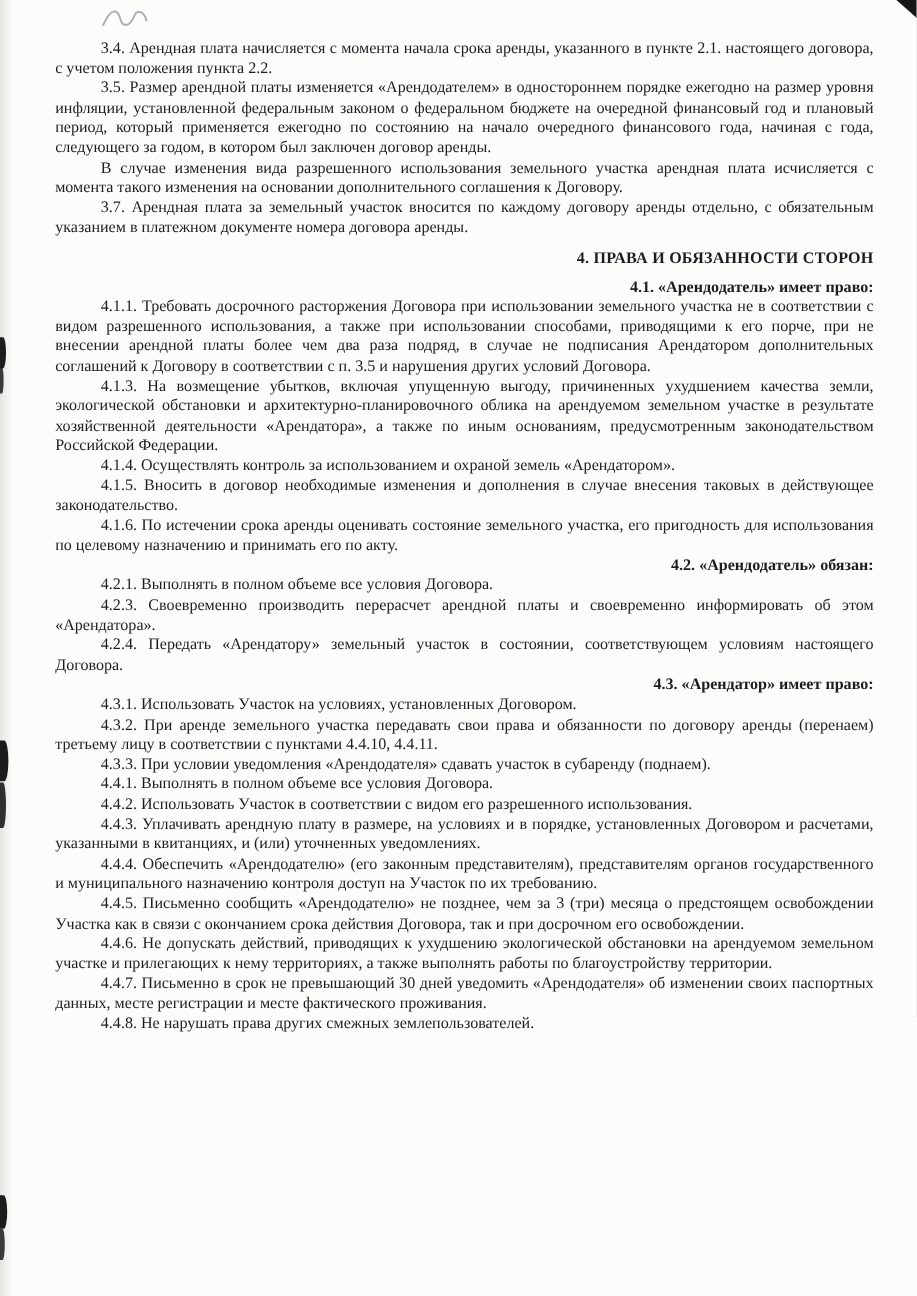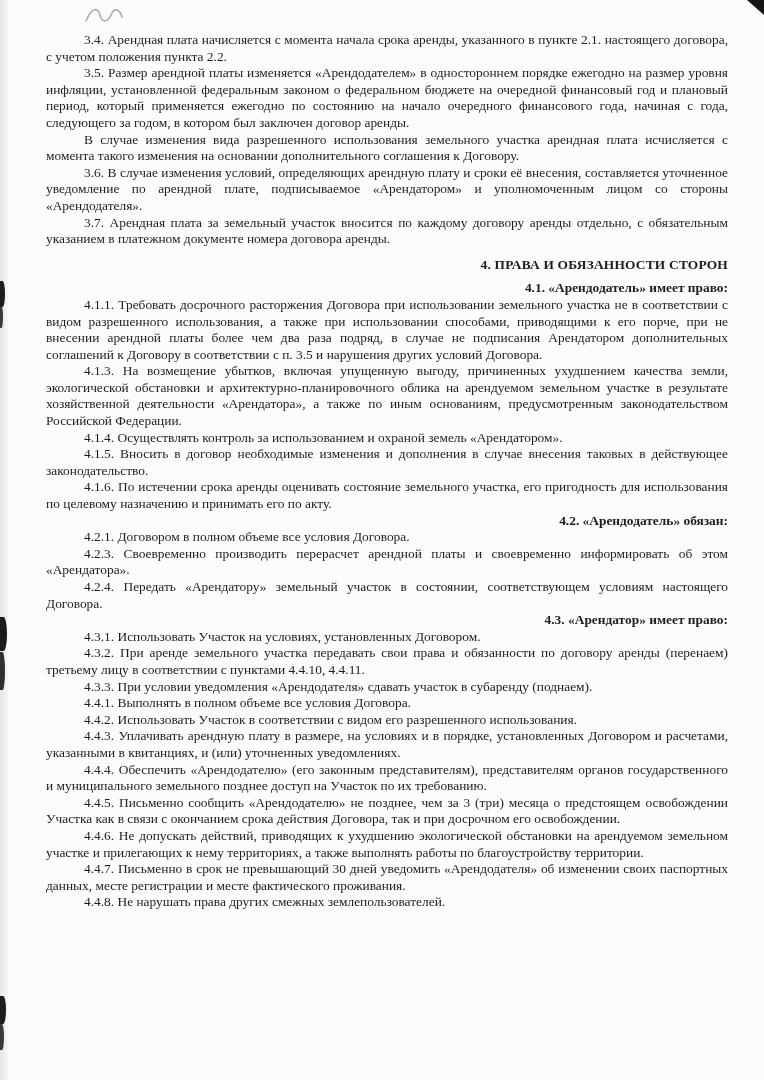--- a/index.html
+++ b/index.html
@@ -97,40 +97,39 @@
   <div class="corner-mark"></div>
 
   <svg class="pen-mark" width="44" height="26" viewBox="0 0 44 26">
     <path d="M4 18 C 10 4, 16 4, 18 12 C 20 20, 26 20, 30 10 C 32 5, 38 6, 40 14" fill="none" stroke="#8e949c" stroke-width="1.6" stroke-linecap="round"></path>
   </svg>
 
   <div class="doc-body">
       <p class="para body">3.4. Арендная плата начисляется с момента начала срока аренды, указанного в пункте 2.1. настоящего договора, с учетом положения пункта 2.2.</p>
       <p class="para body">3.5. Размер арендной платы изменяется «Арендодателем» в одностороннем порядке ежегодно на размер уровня инфляции, установленной федеральным законом о федеральном бюджете на очередной финансовый год и плановый период, который применяется ежегодно по состоянию на начало очередного финансового года, начиная с года, следующего за годом, в котором был заключен договор аренды.</p>
       <p class="para body">В случае изменения вида разрешенного использования земельного участка арендная плата исчисляется с момента такого изменения на основании дополнительного соглашения к Договору.</p>
-      <p class="para body">3.6. В случае изменения условий, определяющих арендную плату и сроки её внесения, составляется уточненное уведомление по арендной плате, подписываемое «Арендатором» и уполномоченным лицом со стороны «Арендодателя».</p>
       <p class="para body">3.7. Арендная плата за земельный участок вносится по каждому договору аренды отдельно, с обязательным указанием в платежном документе номера договора аренды.</p>
       <p class="para heading">4. ПРАВА И ОБЯЗАННОСТИ СТОРОН</p>
       <p class="para subheading">4.1. «Арендодатель» имеет право:</p>
       <p class="para body">4.1.1. Требовать досрочного расторжения Договора при использовании земельного участка не в соответствии с видом разрешенного использования, а также при использовании способами, приводящими к его порче, при не внесении арендной платы более чем два раза подряд, в случае не подписания Арендатором дополнительных соглашений к Договору в соответствии с п. 3.5 и нарушения других условий Договора.</p>
       <p class="para body">4.1.3. На возмещение убытков, включая упущенную выгоду, причиненных ухудшением качества земли, экологической обстановки и архитектурно-планировочного облика на арендуемом земельном участке в результате хозяйственной деятельности «Арендатора», а также по иным основаниям, предусмотренным законодательством Российской Федерации.</p>
       <p class="para body">4.1.4. Осуществлять контроль за использованием и охраной земель «Арендатором».</p>
       <p class="para body">4.1.5. Вносить в договор необходимые изменения и дополнения в случае внесения таковых в действующее законодательство.</p>
       <p class="para body">4.1.6. По истечении срока аренды оценивать состояние земельного участка, его пригодность для использования по целевому назначению и принимать его по акту.</p>
       <p class="para subheading">4.2. «Арендодатель» обязан:</p>
-      <p class="para body">4.2.1. Договором в полном объеме все условия Договора.</p>
+      <p class="para body">4.2.1. Выполнять в полном объеме все условия Договора.</p>
       <p class="para body">4.2.3. Своевременно производить перерасчет арендной платы и своевременно информировать об этом «Арендатора».</p>
       <p class="para body">4.2.4. Передать «Арендатору» земельный участок в состоянии, соответствующем условиям настоящего Договора.</p>
       <p class="para subheading">4.3. «Арендатор» имеет право:</p>
       <p class="para body">4.3.1. Использовать Участок на условиях, установленных Договором.</p>
       <p class="para body">4.3.2. При аренде земельного участка передавать свои права и обязанности по договору аренды (перенаем) третьему лицу в соответствии с пунктами 4.4.10, 4.4.11.</p>
       <p class="para body">4.3.3. При условии уведомления «Арендодателя» сдавать участок в субаренду (поднаем).</p>
       <p class="para body">4.4.1. Выполнять в полном объеме все условия Договора.</p>
       <p class="para body">4.4.2. Использовать Участок в соответствии с видом его разрешенного использования.</p>
       <p class="para body">4.4.3. Уплачивать арендную плату в размере, на условиях и в порядке, установленных Договором и расчетами, указанными в квитанциях, и (или) уточненных уведомлениях.</p>
-      <p class="para body">4.4.4. Обеспечить «Арендодателю» (его законным представителям), представителям органов государственного и муниципального земельного позднее доступ на Участок по их требованию.</p>
+      <p class="para body">4.4.4. Обеспечить «Арендодателю» (его законным представителям), представителям органов государственного и муниципального назначению контроля доступ на Участок по их требованию.</p>
       <p class="para body">4.4.5. Письменно сообщить «Арендодателю» не позднее, чем за 3 (три) месяца о предстоящем освобождении Участка как в связи с окончанием срока действия Договора, так и при досрочном его освобождении.</p>
       <p class="para body">4.4.6. Не допускать действий, приводящих к ухудшению экологической обстановки на арендуемом земельном участке и прилегающих к нему территориях, а также выполнять работы по благоустройству территории.</p>
       <p class="para body">4.4.7. Письменно в  срок не превышающий 30 дней уведомить «Арендодателя» об изменении своих паспортных данных, месте регистрации и месте фактического проживания.</p>
       <p class="para body">4.4.8. Не нарушать права других смежных землепользователей.</p>
     </div>
 
 </div>
 
 </body></html>

